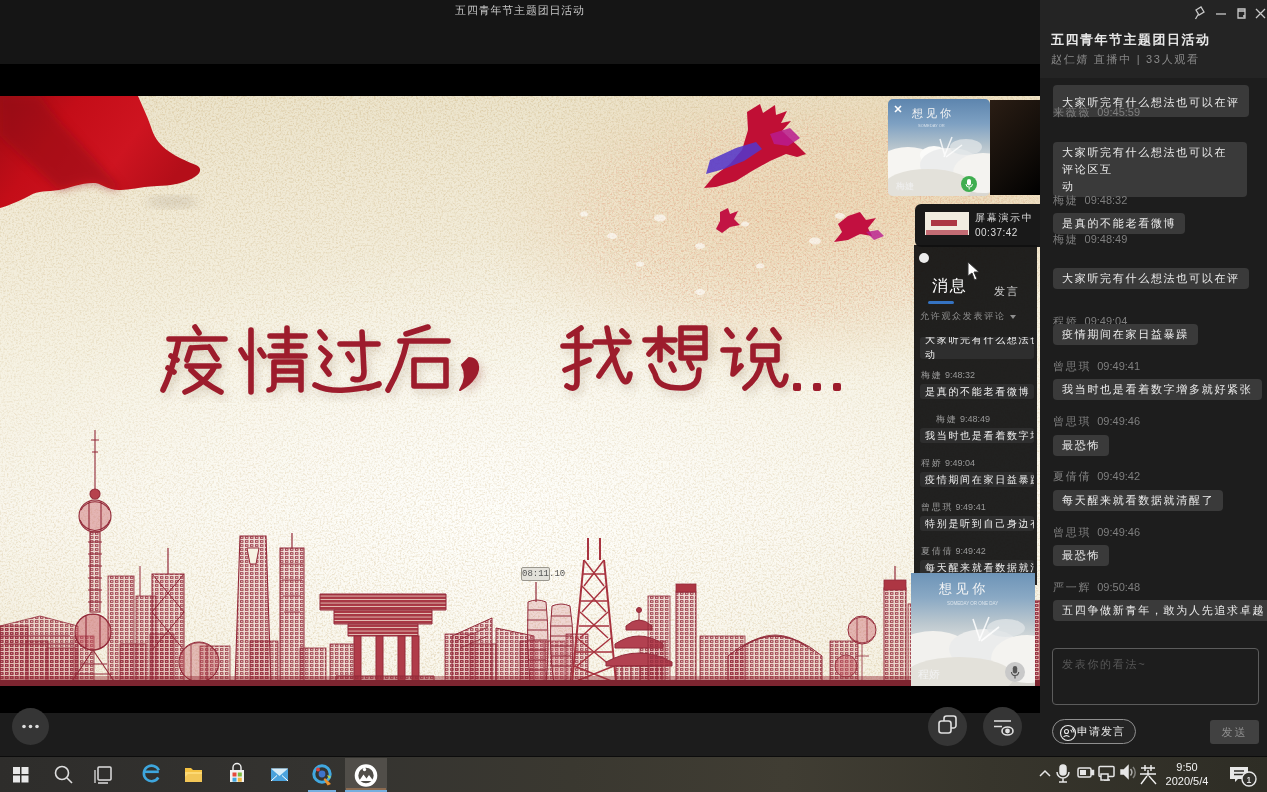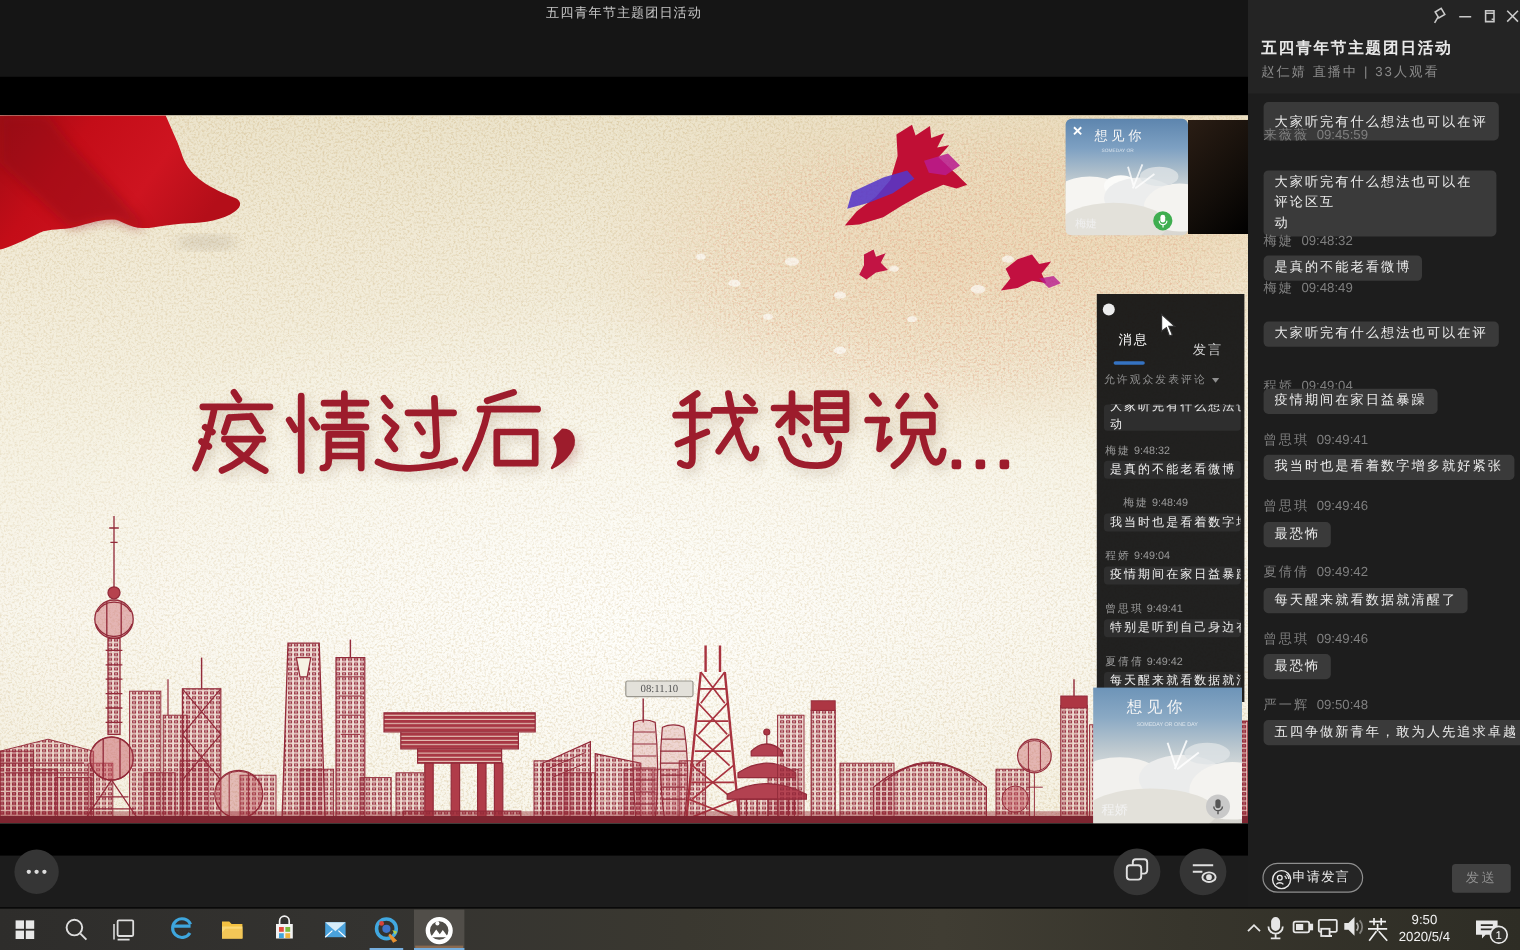--- a/index.html
+++ b/index.html
@@ -9,31 +9,31 @@
 #topbar{position:absolute;left:0;top:0;width:1040px;height:64px;background:#151515}
 #topbar .t{position:absolute;left:0;top:3px;width:1040px;text-align:center;font-size:11px;color:#c6c6c6;letter-spacing:0.8px}
 #slide{position:absolute;left:0;top:96px;width:1040px;height:590px;overflow:hidden;
  background:
   radial-gradient(430px 250px at 780px 120px, rgba(233,196,148,0.42), rgba(233,196,148,0) 70%),
   radial-gradient(300px 190px at 980px 70px, rgba(236,203,155,0.38), rgba(236,203,155,0) 70%),
   radial-gradient(700px 380px at 500px 430px, rgba(255,255,252,0.9), rgba(255,255,250,0) 75%),
   linear-gradient(180deg,#ece4cc 0%,#f1ead6 18%,#f6f2e3 45%,#f9f6ec 70%,#f4efdf 100%);
 }
 #slide svg{position:absolute;left:0;top:0}
-.timechip{position:absolute;left:521px;top:471px;width:57px;height:14px;background:#e3e1da;border:1px solid #9a978e;border-radius:2px;font-size:9px;color:#555;text-align:center;line-height:13px;font-family:Liberation Serif, serif}
+.timechip{position:absolute;left:521px;top:471px;width:29px;height:14px;background:#e3e1da;border:1px solid #9a978e;border-radius:2px;font-size:9px;color:#555;text-align:center;line-height:13px;font-family:Liberation Mono, monospace}
 
 .tile1{position:absolute;left:888px;top:99px;width:102px;height:97px;border-radius:5px;overflow:hidden;background:linear-gradient(180deg,#5d85ae 0%,#7da0c2 25%,#b3c2cc 48%,#e9e9e6 72%,#d8d6d0 100%)}
 .tiledark{position:absolute;left:990px;top:100px;width:50px;height:95px;background:linear-gradient(135deg,#2a1d14,#120d09 60%,#000)}
 .present{position:absolute;left:915px;top:204px;width:125px;height:43px;background:#191919;border-radius:6px 0 0 6px}
 .present .th{position:absolute;left:10px;top:8px;width:44px;height:27px;background:#f3efe2;overflow:hidden}
 .present .tx1{position:absolute;left:60px;top:7px;font-size:10px;color:#ddd}
 .present .tx2{position:absolute;left:60px;top:23px;font-size:10px;color:#ddd;letter-spacing:0.5px}
 .ovchat{position:absolute;left:914px;top:245px;width:123px;height:340px;background:rgba(16,16,16,0.93);color:#ddd}
 .ovchat .dot{position:absolute;left:5px;top:8px;width:10px;height:10px;border-radius:50%;background:#ececec}
-.ovchat .tab1{position:absolute;left:18px;top:31px;font-size:11px;color:#fff}
+.ovchat .tab1{position:absolute;left:18px;top:31px;font-size:16px;color:#fff}
 .ovchat .tab2{position:absolute;left:80px;top:39px;font-size:11px;color:#cfcfcf}
 .ovchat .tabline{position:absolute;left:14px;top:56px;width:26px;height:3px;border-radius:2px;background:#3573c2}
 .ovchat .allow{position:absolute;left:6px;top:65px;font-size:9px;color:#8f8f8f;white-space:nowrap}
 .ovname{position:absolute;font-size:9px;color:#9a9a9a;white-space:nowrap}
 .ovbub{position:absolute;background:#2e2e2e;border-radius:3px;color:#f0f0f0;font-size:10px;line-height:15px;padding:0 5px;height:15px;white-space:nowrap;overflow:hidden;max-width:114px}
 .tile2{position:absolute;left:911px;top:573px;width:124px;height:113px;overflow:hidden;background:linear-gradient(180deg,#6d94b8 0%,#8aa9c4 22%,#bcc8cf 45%,#eae9e5 70%,#d5d3cd 100%)}
 .circbtn{position:absolute;border-radius:50%;background:#353535}
 
 #rp{position:absolute;left:1040px;top:0;width:227px;height:756px;background:#1d1d1d}
 #rp .head{position:absolute;left:0;top:0;width:227px;height:78px;background:#242424}
@@ -359,20 +359,32 @@
             <text x="24" y="18">想 见 你</text>
           </g>
       <text x="30" y="28" font-size="4" fill="#ffffffaa" font-family="Liberation Sans">SOMEDAY OR</text>
       <text x="8" y="90" font-size="9" fill="#f0f0f0" font-family="Liberation Sans">梅婕</text>
       <circle cx="81" cy="85" r="8" fill="#3fae50"></circle>
       <rect x="79" y="80" width="4" height="6.5" rx="2" fill="#fff"></rect>
       <path d="M78,85 a3.2,3.2 0 0,0 6.4,0 M81.2,88.5 L81.2,90.5" stroke="#fff" stroke-width="1" fill="none"></path>
     </svg>
   </div>
   <div class="tiledark"></div>
+  <div class="present">
+    <div class="th">
+      <svg width="44" height="27">
+            <rect width="44" height="27" fill="#f1ece0"></rect>
+            <rect x="6" y="8" width="26" height="6" fill="#a42433" opacity="0.9"></rect>
+            <rect x="1" y="18" width="42" height="5" fill="#b34250" opacity="0.75"></rect>
+            <rect x="0" y="23" width="44" height="4" fill="#1a1a1a"></rect>
+          </svg>
+    </div>
+    <div class="tx1 cjk">屏幕演示中</div>
+    <div class="tx2">00:37:42</div>
+  </div>
   <div class="ovchat" id="ovchat">
     <div class="dot"></div>
     <div class="tab1 cjk">消息</div>
         <div class="tab2 cjk">发言</div>
     <div class="tabline"></div>
     <div class="allow cjk">允许观众发表评论<span style="display:inline-block;width:0;height:0;border-left:3.5px solid transparent;border-right:3.5px solid transparent;border-top:4px solid #8f8f8f;margin-left:4px;vertical-align:middle"></span></div>
     <div class="ovbub" style="left:6px;top:92px;height:22px"><span style="position:relative;top:-5px" class="cjk">大家听完有什么想法也可以在<br>动</span></div>
     <div class="ovname" style="left:7px;top:124px"><span class="cjk">梅婕</span> 9:48:32</div>
     <div class="ovbub" style="left:6px;top:139px"><span class="cjk">是真的不能老看微博</span></div>
     <div class="ovname" style="left:22px;top:168px"><span class="cjk">梅婕</span> 9:48:49</div>
@@ -460,20 +472,23 @@
     <div class="rbub" style="top:379px"><span class="cjk">我当时也是看着数字增多就好紧张</span></div>
     <div class="rname" style="top:414px"><span class="cjk">曾思琪</span>&nbsp; 09:49:46</div>
     <div class="rbub" style="top:435px"><span class="cjk">最恐怖</span></div>
     <div class="rname" style="top:469px"><span class="cjk">夏倩倩</span>&nbsp; 09:49:42</div>
     <div class="rbub" style="top:490px"><span class="cjk">每天醒来就看数据就清醒了</span></div>
     <div class="rname" style="top:525px"><span class="cjk">曾思琪</span>&nbsp; 09:49:46</div>
     <div class="rbub" style="top:545px"><span class="cjk">最恐怖</span></div>
     <div class="rname" style="top:580px"><span class="cjk">严一辉</span>&nbsp; 09:50:48</div>
     <div class="rbub" style="top:600px"><span class="cjk">五四争做新青年，敢为人先追求卓越</span></div>
   </div>
+  <div id="inputbox">
+        <span class="cjk">发表你的看法~</span>
+      </div>
   <div id="applyBtn">
     <svg width="18" height="18" style="position:absolute;left:6px;top:4px" viewBox="0 0 18 18">
       <circle cx="9" cy="9" r="7.5" fill="none" stroke="#e8e8e8" stroke-width="1.2"></circle>
       <circle cx="7.5" cy="7.5" r="2" fill="none" stroke="#e8e8e8" stroke-width="1.1"></circle>
       <path d="M4.5,13 a4,4 0 0,1 6,0 M11.5,6 a3,3 0 0,1 1.5,2.5 M13,4.5 a5,5 0 0,1 2,4" fill="none" stroke="#e8e8e8" stroke-width="1.1"></path>
     </svg>
     <span class="cjk">申请发言</span>
   </div>
   <div id="sendBtn" class="cjk">发送</div>
 </div>

